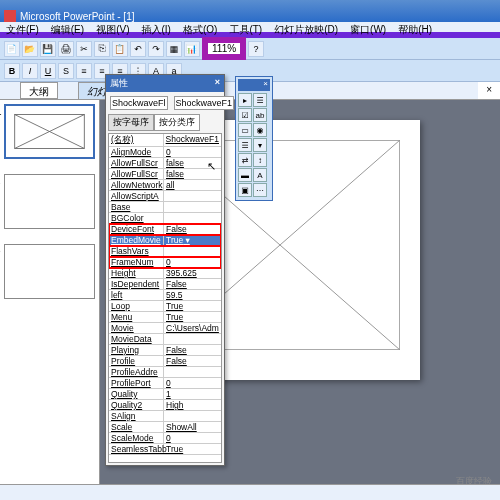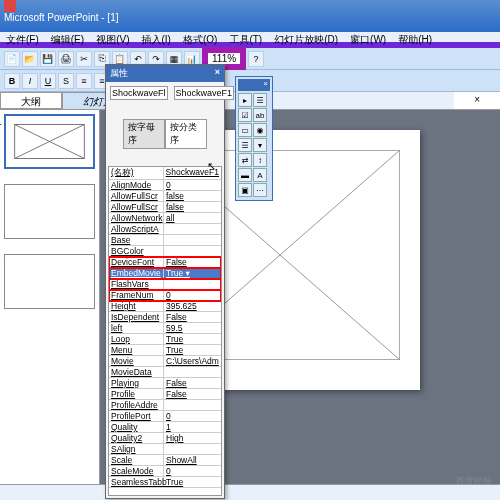--- a/index.html
+++ b/index.html
@@ -1,41 +1,41 @@
 <!DOCTYPE html>
 <html><head>
 <meta charset="utf-8">
 <style>
 * { margin:0; padding:0; box-sizing:border-box; font-family:"Microsoft YaHei",Arial,sans-serif; }
 body { background:#fff; width:500px; height:500px; overflow:hidden; position:relative; }
-.titlebar { height:32px; background:linear-gradient(#5a8ed0,#2b6cc8); display:flex; align-items:flex-start; padding:0 4px; font-size:10px; color:#fff;flex-direction:column; }
+.titlebar { height:22px; background:linear-gradient(#5a8ed0,#2b6cc8); display:flex; align-items:flex-end; padding:0 4px; font-size:10px; color:#fff; }
 .titlebar .icon { width:12px; height:12px; background:#d44; margin-right:4px; }
 .menubar { height:16px; background:#e8f0fb; display:flex; font-size:10px; border-bottom:6px solid #6d28d9; }
 .menubar div { padding:1px 6px; cursor:pointer; }
 .toolbar { height:22px; background:#cde1f7; border-bottom:1px solid #a0b8d8; display:flex; align-items:center; gap:2px; padding:0 4px; }
 .tbtn { width:16px; height:16px; background:#e8f0fb; border:1px solid #b8cde8; font-size:9px; display:flex; align-items:center; justify-content:center; }
 .zoom { font-size:10px; padding:0 4px; background:#fff; border:6px solid #a21caf; }
 .outlinetabs { height:18px; background:#e8f0fb; display:flex; font-size:10px; border-bottom:1px solid #999; }
-.outlinetabs div { padding:2px 20px; border:1px solid #999; background:#fff; }
+.outlinetabs div { padding:2px 8px; border:1px solid #999; background:#fff;margin-left:20px; }
 .outlinetabs div.active { background:#cde1f7; border-bottom:none;font-style:italic; }
 .main { display:flex; height:400px; position:relative; }
 .thumbs { width:100px; background:#fff; border-right:1px solid #999; padding:4px; }
 .thumb { border:1px solid #888; height:55px; margin-bottom:15px; position:relative; background:#fff; }
 .thumb.sel { border:2px solid #3a6cb8; }
 .thumb .n { position:absolute; left:-10px; top:0; font-size:10px; }
 .thumb svg { width:100%; height:100%; }
 .canvas { flex:1; background:#6b7280; position:relative; overflow:hidden; }
 .slide { background:#fff; width:280px; height:260px; margin:20px 0 0 40px; position:relative; box-shadow:2px 2px 6px rgba(0,0,0,.4); }
 .slide svg { position:absolute; top:20px; left:20px; }
 .notes { position:absolute; bottom:40px; left:42px; font-size:10px; color:#666; }
-.props { position:absolute; top:64px; left:105px; width:120px; background:#f4f4f4; border:1px solid #666; box-shadow:2px 2px 4px rgba(0,0,0,.3); font-size:9px; z-index:10; }
+.props { position:absolute; top:74px; left:105px; width:120px; background:#f4f4f4; border:1px solid #666; box-shadow:2px 2px 4px rgba(0,0,0,.3); font-size:9px; z-index:10; }
 .props-head { background:#3a6cb8; color:#fff; padding:2px 4px; display:flex; justify-content:space-between; }
 .props-head span:last-child { cursor:pointer; font-weight:bold; }
 .props-obj { background:#fff; border:1px solid #999; margin:2px; padding:1px; font-size:9px; }
-.props-tabs { display:flex; margin:17px; font-size:9px;justify-content:space-between; }
+.props-tabs { display:flex; margin:2px; font-size:9px; }
 .props-tabs div { border:1px solid #999; padding:1px 4px; background:#fff; }
 .props-tabs div.active { background:#e0e0e0; }
 .props-grid { margin:2px; border:1px solid #999; background:#fff; height:330px; overflow:hidden; }
 .prow { display:flex; border-bottom:1px solid #ccc; }
 .prow div { padding:0 2px; font-size:8.5px;text-decoration:underline; }
 .prow .k { width:55px; border-right:1px solid #ccc; }
 .prow .v { flex:1; }
 .highlight { outline:2px solid red; outline-offset:-1px; }
 .float-toolbar { position:absolute; top:76px; left:235px; width:38px; background:#cde1f7; border:1px solid #3a6cb8; z-index:9; padding:2px; }
 .float-toolbar .ft-head { height:12px; background:#3a6cb8; margin-bottom:2px; display:flex; justify-content:flex-end; font-size:8px; color:#fff; padding:0 2px; }

